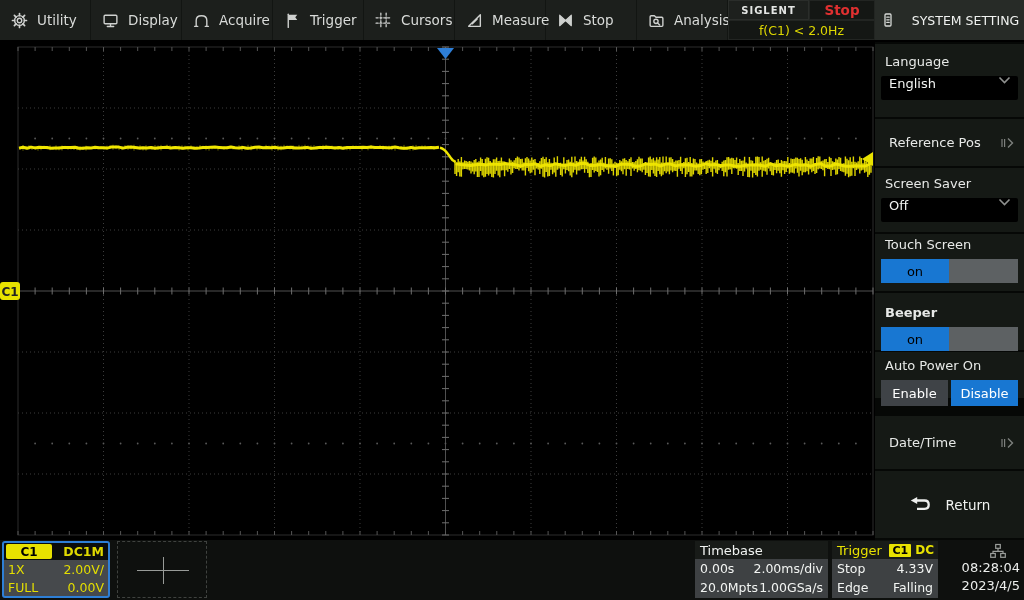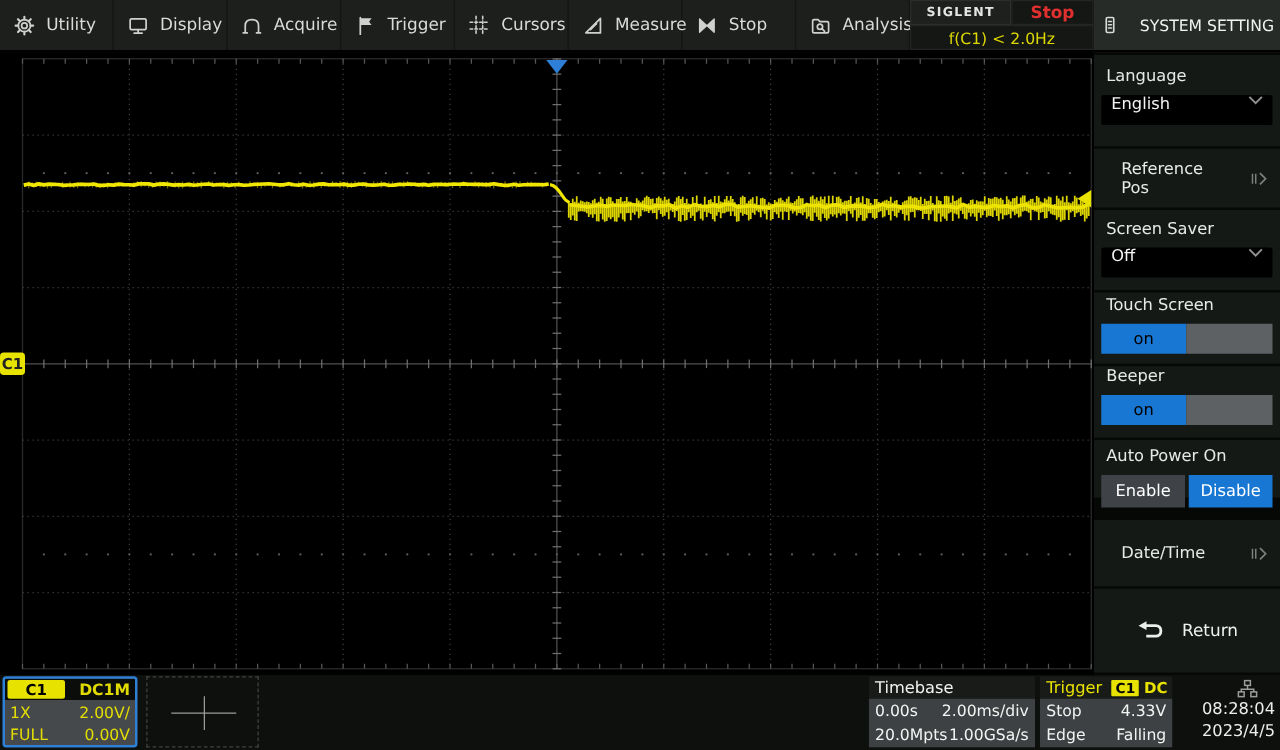--- a/index.html
+++ b/index.html
@@ -36,27 +36,27 @@
   .s-lang { top:44px;  height:73px; }
   .s-ref  { top:119px; height:47px; }
   .s-ss   { top:168px; height:64px; }
   .s-ts   { top:234px; height:57px; }
   .s-bp   { top:293px; height:57px; }
   .s-ap   { top:352px; height:46px; }
   .s-dt   { top:416px; height:53px; }
   .s-ret  { top:471px; height:67px; display:flex; align-items:center;
     justify-content:center; gap:14px; font-size:13.5px; color:#f0f2f0; cursor:default; }
   .lbl { margin:10px 0 0 10px; font-size:13px; color:#e7e9e7; }
-  .mt8 { margin-top:8px; } .mt3 { margin-top:3px; } .mt4 { margin-top:1px; } .mt6 { margin-top:6px; }
+  .mt8 { margin-top:8px; } .mt3 { margin-top:3px; } .mt4 { margin-top:12px;font-weight:bold; } .mt6 { margin-top:6px; }
   .dd { margin:7px 6px 0 6px; height:24px; background:#000; border-radius:2px;
     display:flex; align-items:flex-start; font-size:13px; color:#f2f4f2; cursor:default; }
   .dd span { padding-left:8px; flex:1; }
   .dd svg { margin-right:7px; }
   .rowline { display:flex; align-items:center; padding:0 9px 0 10px; }
-  .rowline .lbl { margin:12px; }
+  .rowline .lbl { margin:4px; }
   .rowline svg { margin-left:auto; }
   .toggle { margin:7px 6px 0 6px; height:24px; display:flex; cursor:default; }
   .t-on { width:68px; background:#1877d2; color:#000000; font-size:13px;
     display:flex; align-items:center; justify-content:center; }
   .t-off { width:69px; background:#5d6163; }
   .btnrow { margin:7px 6px 0 6px; height:26px; display:flex; gap:3px; }
   .btn { flex:1; display:flex; align-items:center; justify-content:center;
     font-size:13px; color:#fff; cursor:default; }
   .btn.gray { background:#3f4347; }
   .btn.blue { background:#1877d2; }

